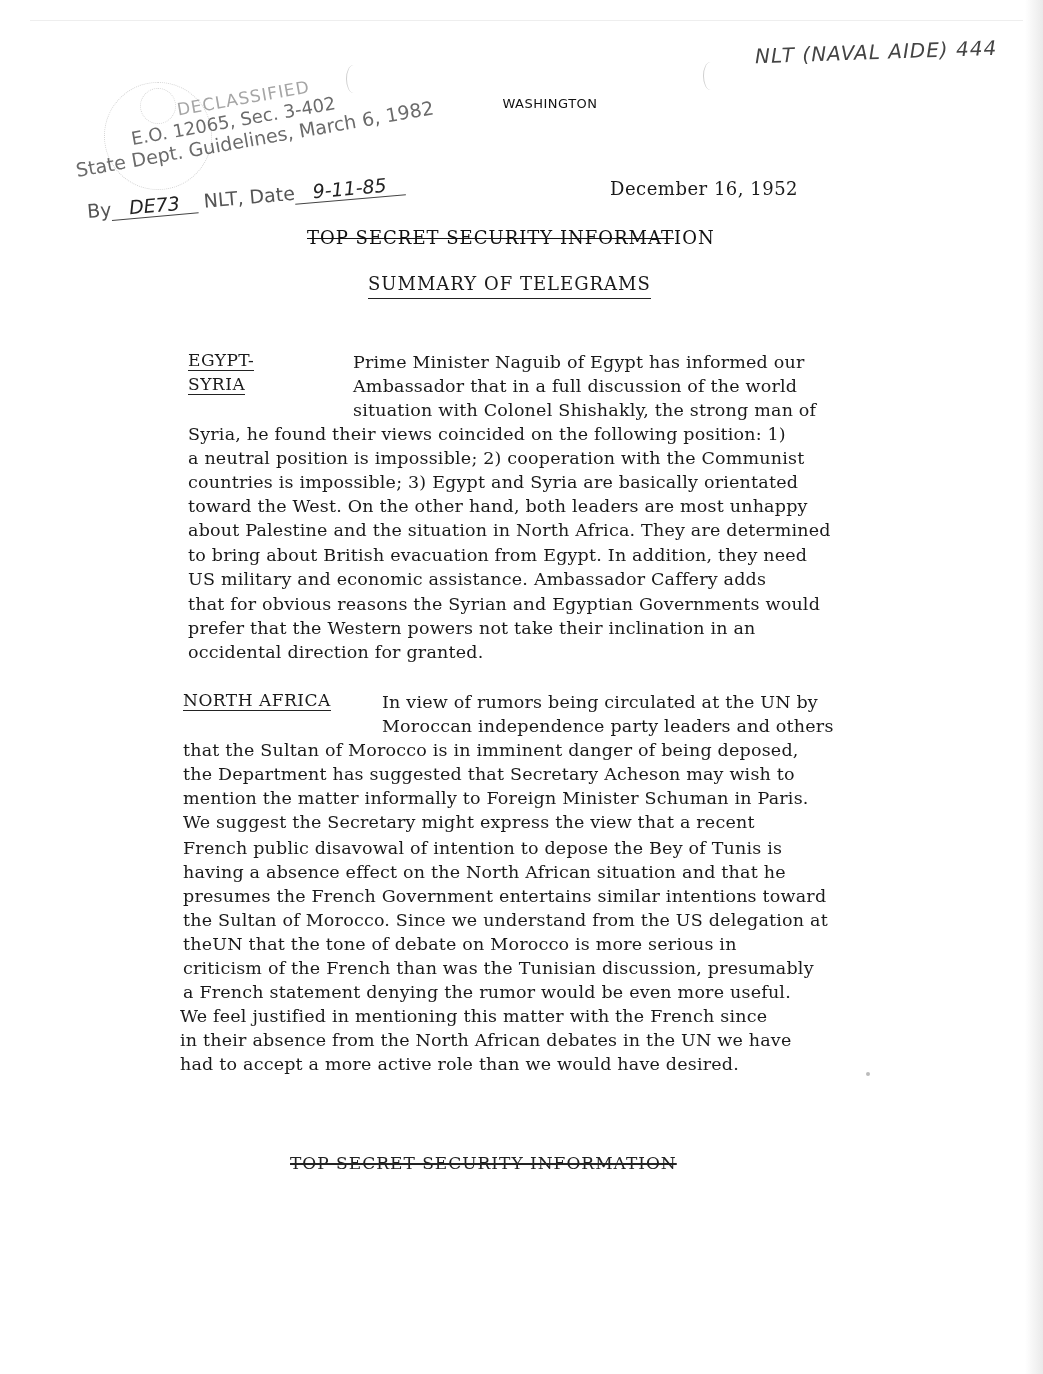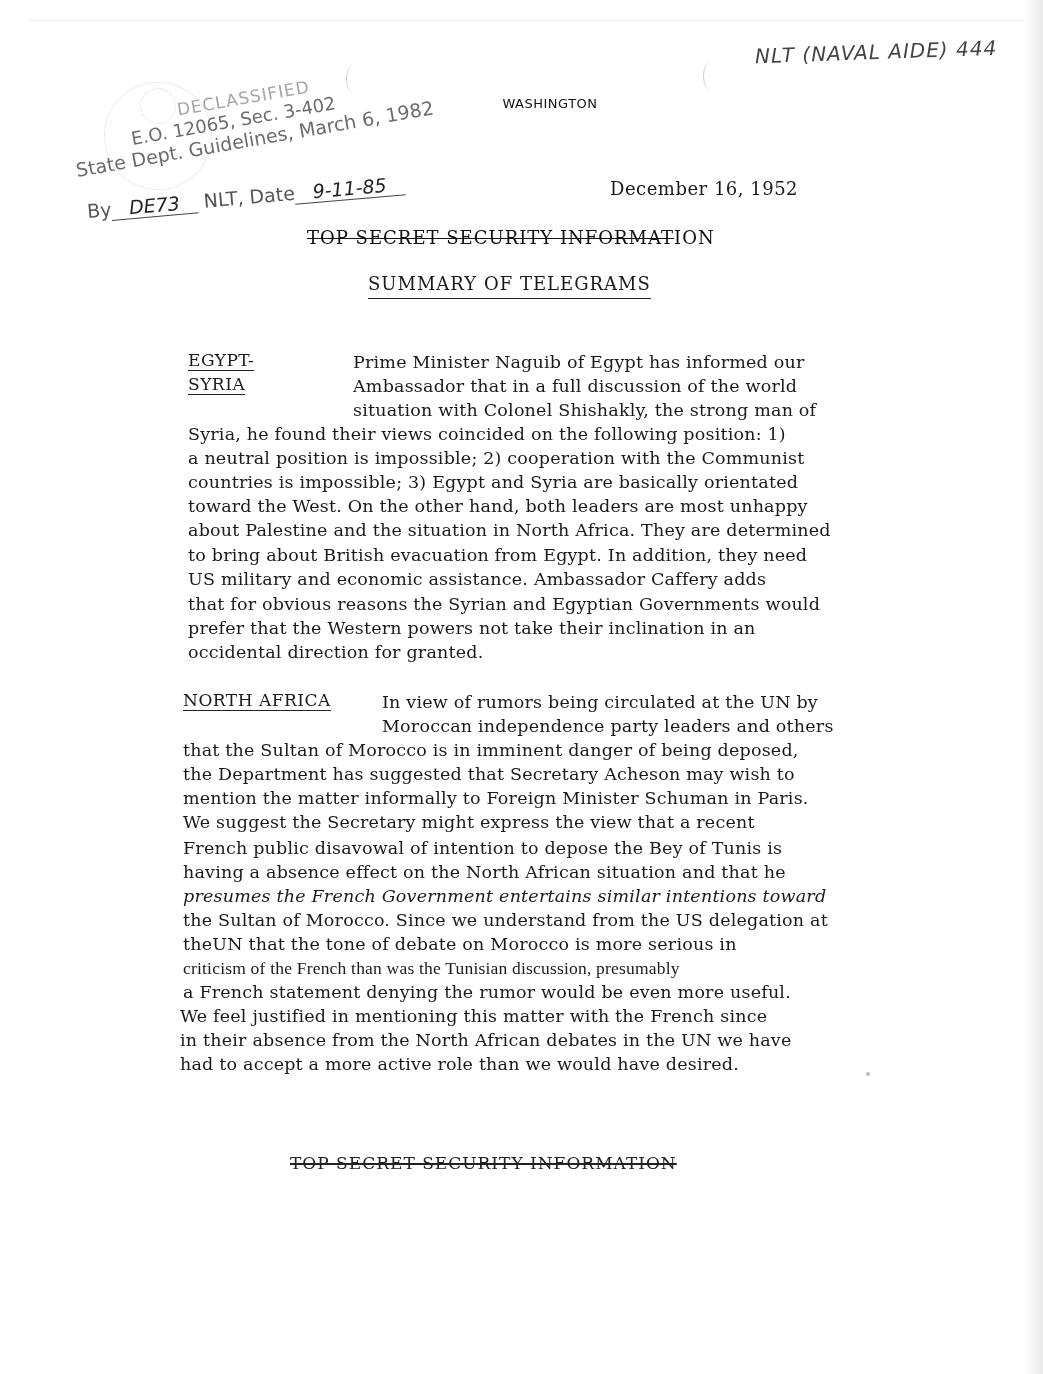--- a/index.html
+++ b/index.html
@@ -128,24 +128,24 @@
 <div class="body-text">
   <div class="section-label" style="left:183px; top:688px;"><span class="ul">NORTH AFRICA</span></div>
   <div class="para-line" style="left:382px; top:692px;">In view of rumors being circulated at the UN by</div>
   <div class="para-line" style="left:382px; top:716px;">Moroccan independence party leaders and others</div>
   <div class="para-line" style="left:183px; top:740px;">that the Sultan of Morocco is in imminent danger of being deposed,</div>
   <div class="para-line" style="left:183px; top:764px;">the Department has suggested that Secretary Acheson may wish to</div>
   <div class="para-line" style="left:183px; top:788px;">mention the matter informally to Foreign Minister Schuman in Paris.</div>
   <div class="para-line" style="left:183px; top:812px;">We suggest the Secretary might express the view that a recent</div>
   <div class="para-line" style="left:183px; top:838px;">French public disavowal of intention to depose the Bey of Tunis is</div>
   <div class="para-line" style="left:183px; top:862px;">having a absence effect on the North African situation and that he</div>
-  <div class="para-line" style="left:183px; top:886px;font-style:italic;">presumes the French Government entertains similar intentions toward</div>
+  <div class="para-line" style="left:183px; top:886px;">presumes the French Government entertains similar intentions toward</div>
   <div class="para-line" style="left:183px; top:910px;">the Sultan of Morocco.  Since we understand from the US delegation at</div>
   <div class="para-line" style="left:183px; top:934px;">theUN that the tone of debate on Morocco is more serious in</div>
-  <div class="para-line" style="left:183px; top:958px;font-family:Liberation Serif, serif;">criticism of the French than was the Tunisian discussion, presumably</div>
+  <div class="para-line" style="left:183px; top:958px;">criticism of the French than was the Tunisian discussion, presumably</div>
   <div class="para-line" style="left:183px; top:982px;">a French statement denying the rumor would be even more useful.</div>
   <div class="para-line" style="left:180px; top:1006px;">We feel justified in mentioning this matter with the French since</div>
   <div class="para-line" style="left:180px; top:1030px;">in their absence from the North African debates in the UN we have</div>
   <div class="para-line" style="left:180px; top:1054px;">had to accept a more active role than we would have desired.</div>
 </div>
 
 <div class="stray-dot"></div>
 
 <div class="footer-class">TOP SECRET SECURITY INFORMATION</div>
 

